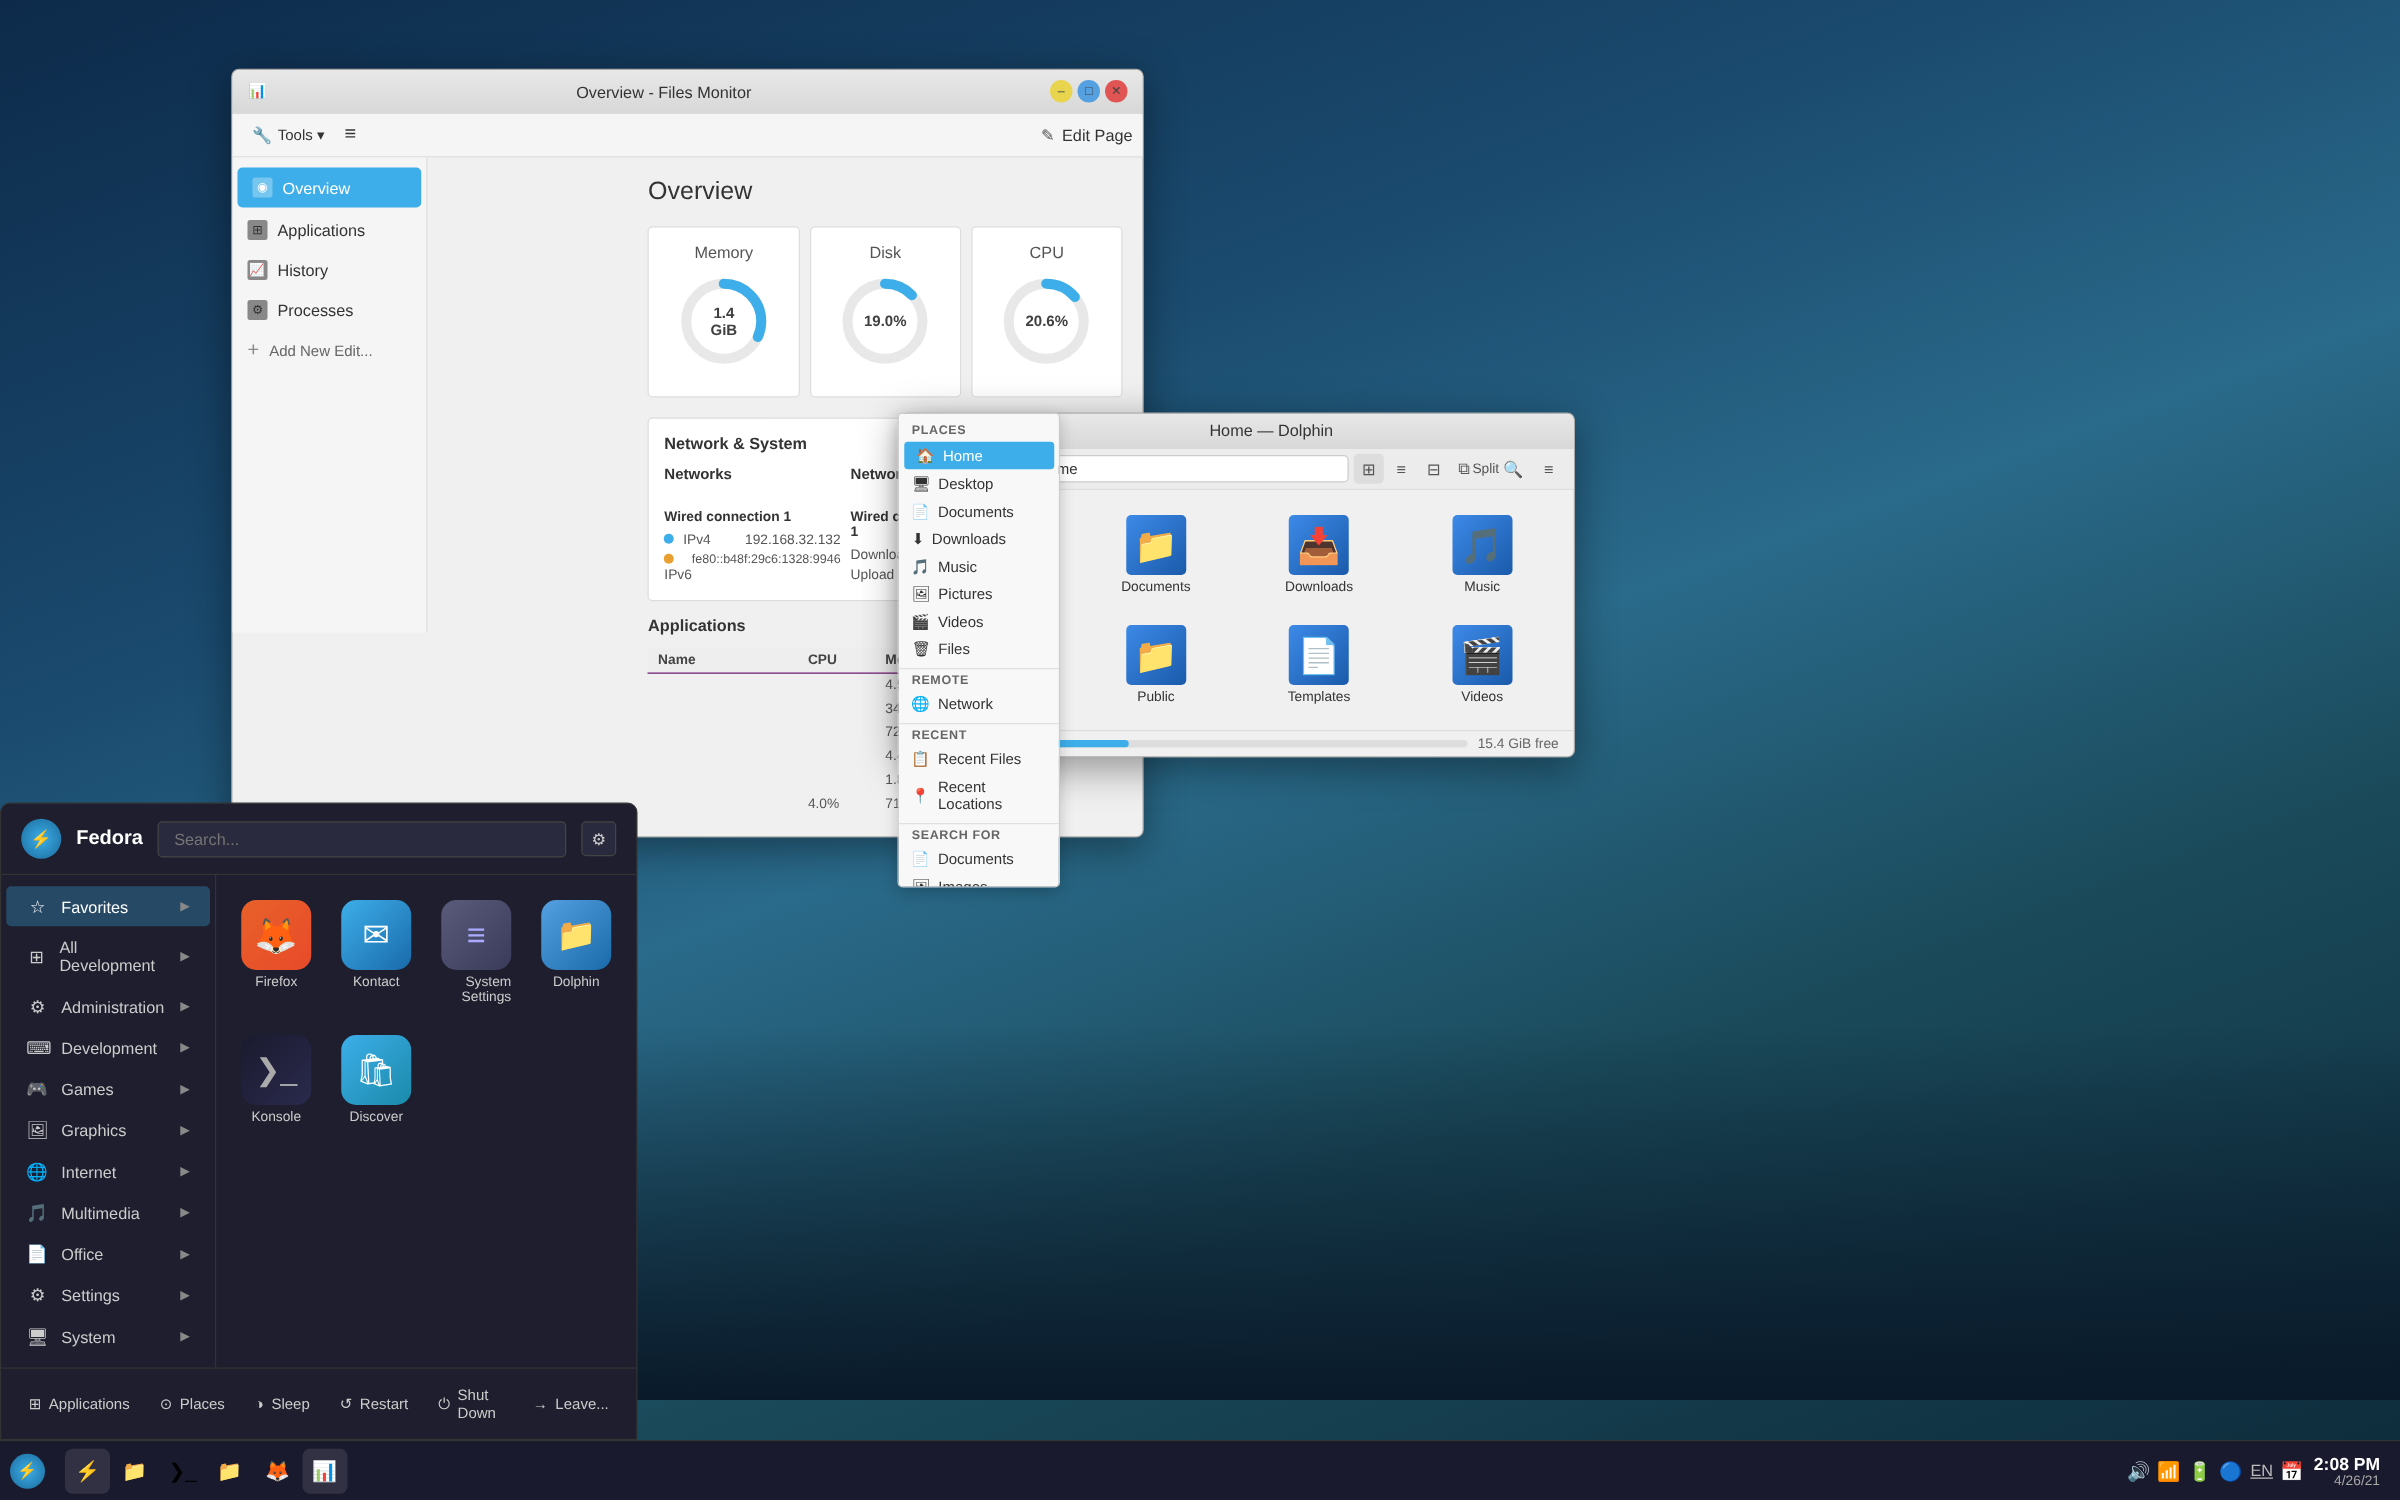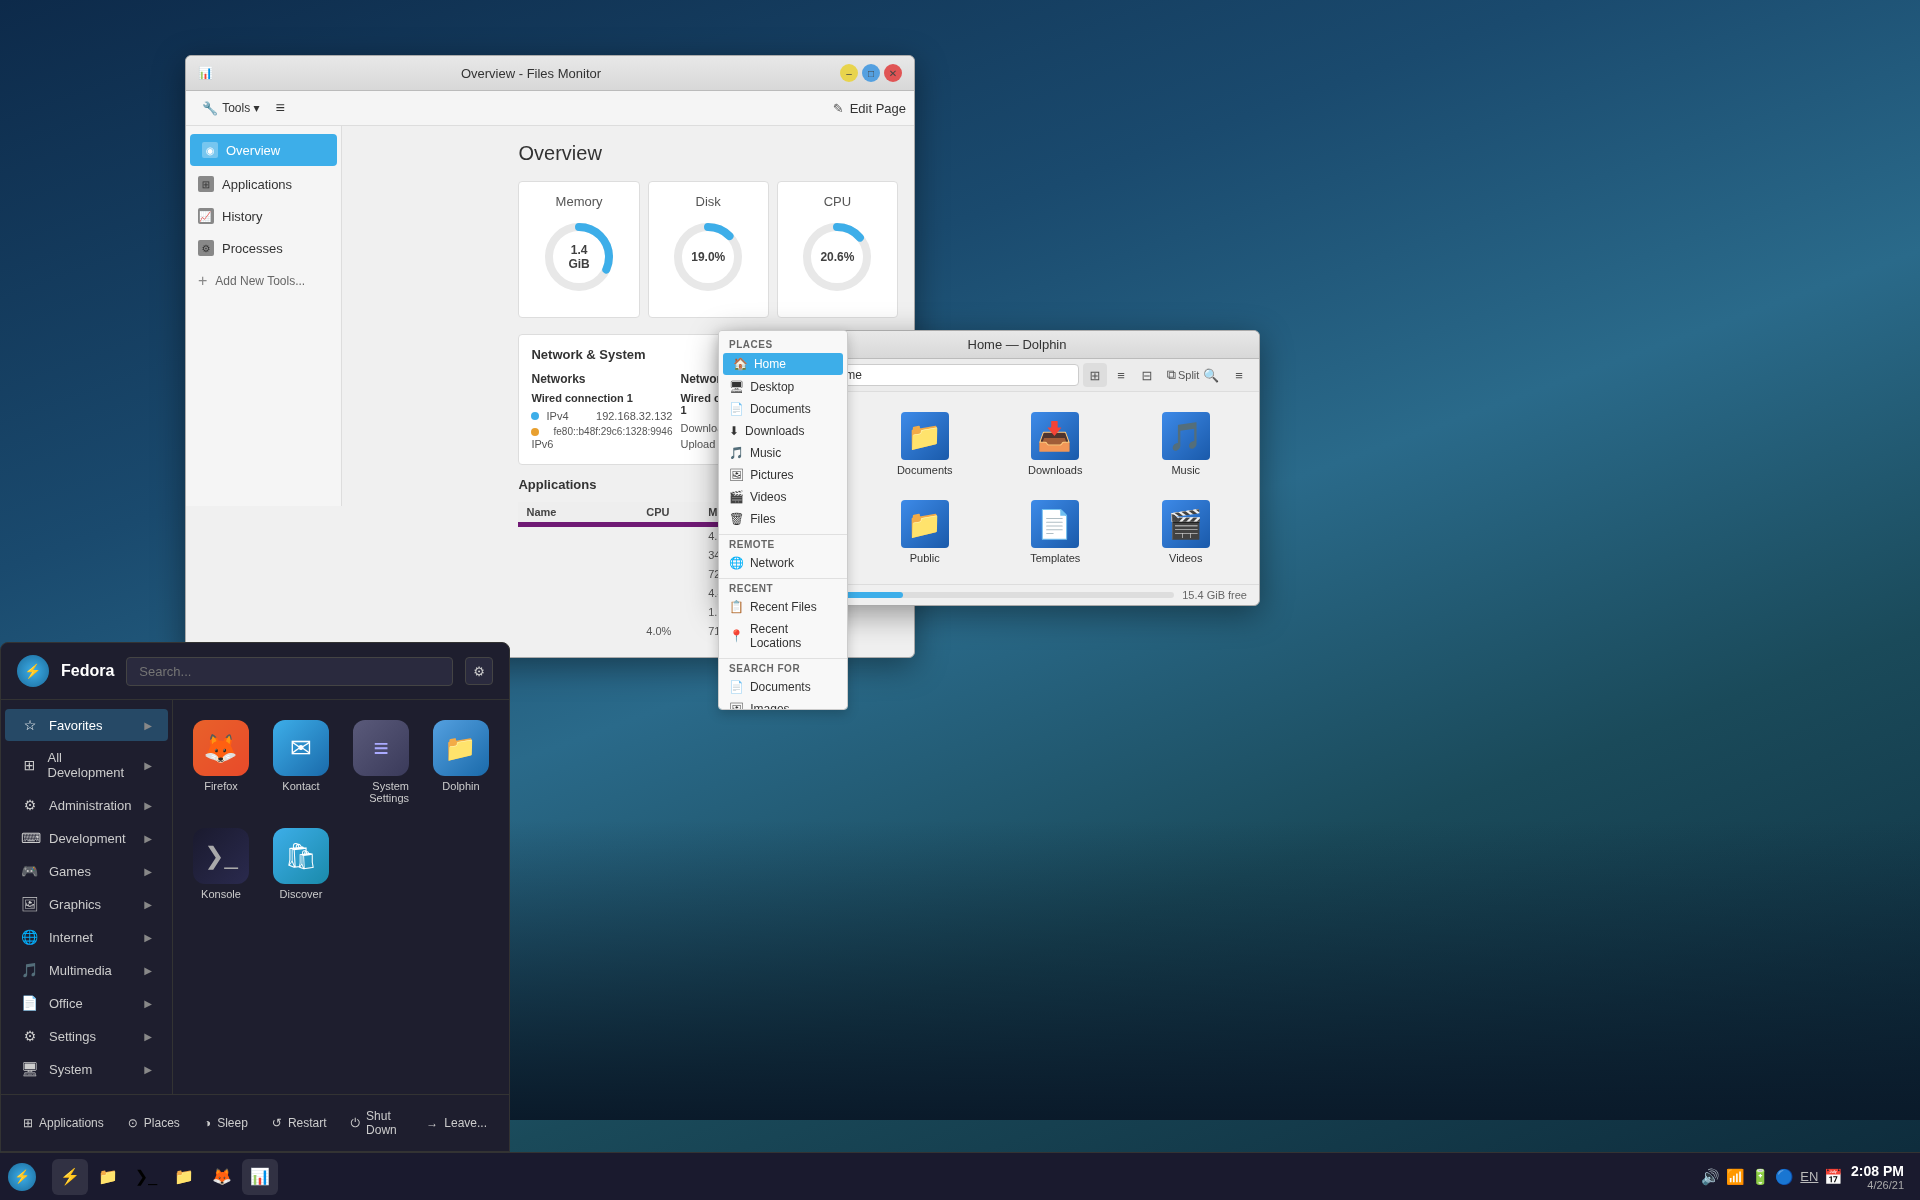--- a/index.html
+++ b/index.html
@@ -433,21 +433,21 @@
     }
 
     .network-col {
       flex: 1;
     }
 
     .network-col-title {
       font-size: 12px;
       font-weight: 600;
       color: #333;
-      margin-bottom: 6px;
+      margin-bottom: 22px;
     }
 
     .network-row {
       display: flex;
       justify-content: space-between;
       font-size: 11px;
       color: #555;
       padding: 2px 0;
     }
 
@@ -476,21 +476,21 @@
 
     .apps-table-header {
       display: grid;
       grid-template-columns: 2fr 1fr 1fr 1fr 1fr;
       gap: 4px;
       font-size: 11px;
       font-weight: 600;
       color: #444;
       padding: 4px 8px;
       background: #eee;
-      border-bottom: 5px solid #701a75;
+      border-bottom: 1px solid #701a75;
     }
 
     .apps-table-row {
       display: grid;
       grid-template-columns: 2fr 1fr 1fr 1fr 1fr;
       gap: 4px;
       font-size: 11px;
       color: #555;
       padding: 3px 8px;
       border-bottom: 1px solid #f0f0f0;
@@ -828,21 +828,21 @@
       <div class="sysmon-nav-item">
         <div class="sysmon-nav-icon">📈</div>
         <span>History</span>
       </div>
       <div class="sysmon-nav-item">
         <div class="sysmon-nav-icon">⚙</div>
         <span>Processes</span>
       </div>
       <div class="sysmon-add-btn">
         <span style="font-size:16px; color:#888;">+</span>
-        <span style="font-size:12px; color:#666;">Add New Tools...</span>
+        <span style="font-size:12px; color:#666;">Add New Edit...</span>
       </div>
     </div>
     <div class="sysmon-main">
       <h2 class="sysmon-page-title">Overview</h2>
       <div class="overview-cards">
 
         <div class="overview-card">
           <div class="card-title">Memory</div>
           <div class="donut-chart">
             <svg class="donut-svg" viewBox="0 0 80 80">

